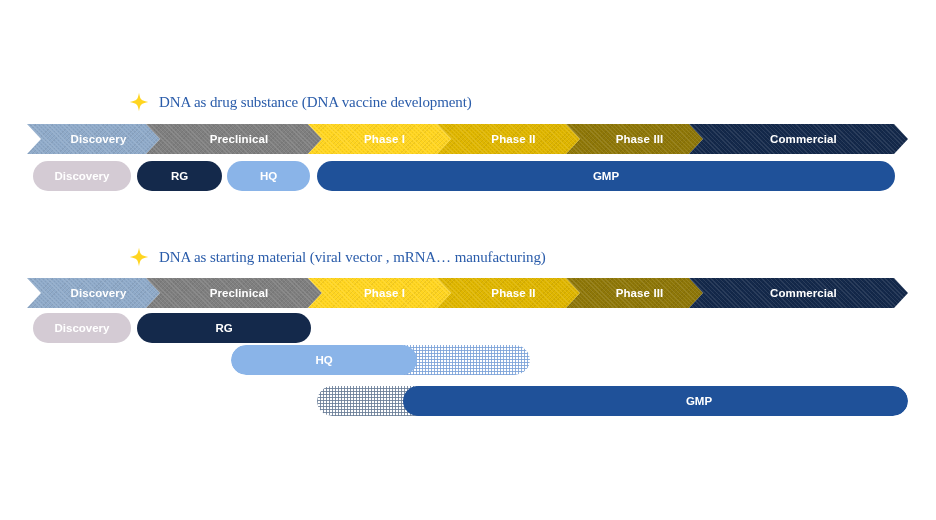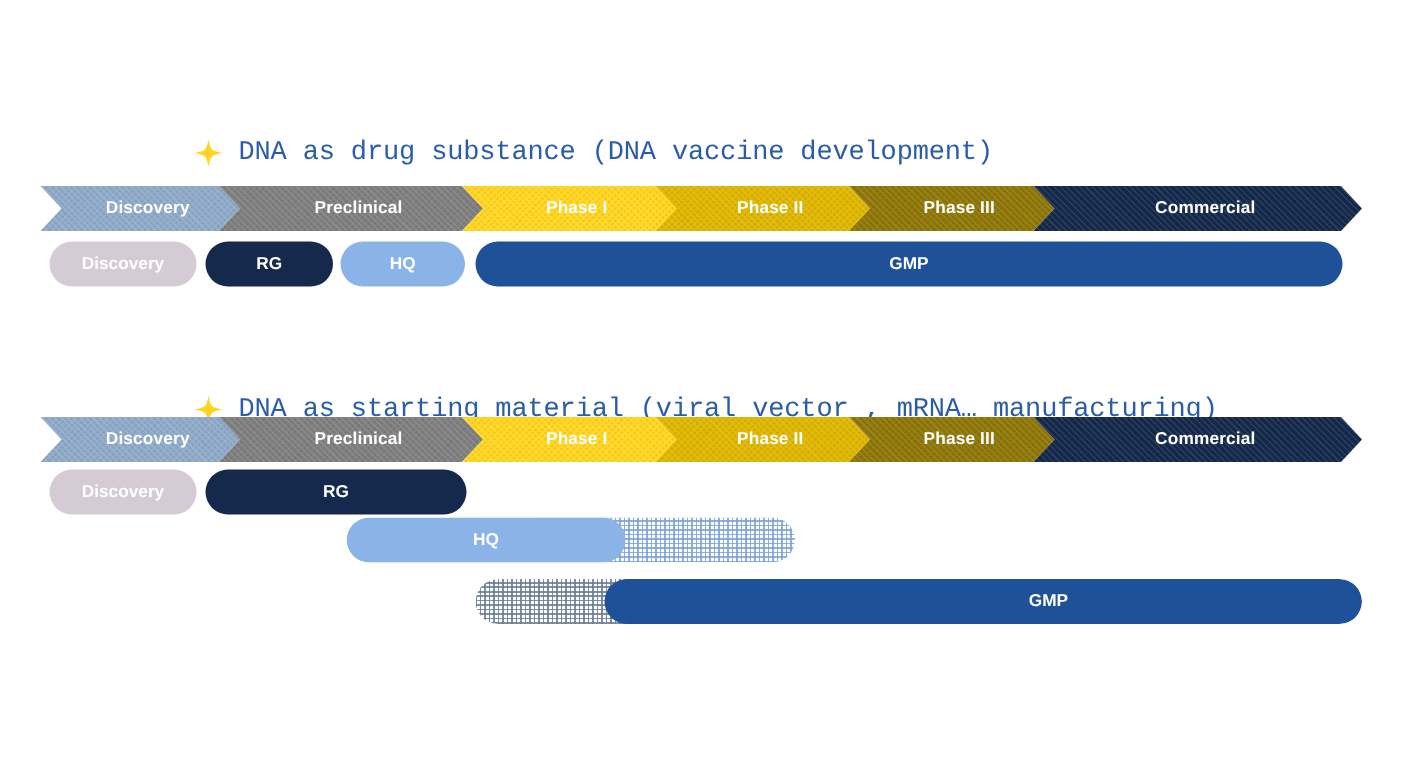--- a/index.html
+++ b/index.html
@@ -22,23 +22,23 @@
 
   
   .section-heading {
     position: absolute;
     display: flex;
     align-items: center;
     gap: 10px;
     white-space: nowrap;
   }
   .heading-text {
-    font-size: 18px;
+    font-size: 15px;
     color: #2A5CAA;
-    font-family: Liberation Mono, monospace;
+    font-family: Liberation Serif, serif;
     letter-spacing: -0.1px;
     text-align: center;
   }
   .sparkle-icon {
     width: 20px;
     height: 20px;
     flex: 0 0 20px;
     display: block;
   }
 
@@ -177,21 +177,21 @@
       <span>RG</span>
     </div>
     <div class="pill" style="left:227px; top:161px; width:83px; background:#8AB4E8;">
       <span>HQ</span>
     </div>
     <div class="pill" style="left:317px; top:161px; width:578px; background:#1F5199;">
       <span>GMP</span>
     </div>
   </div>
 
-  <div class="section-heading" style="left:129px; top:263px;">
+  <div class="section-heading" style="left:129px; top:247px;">
     <svg class="sparkle-icon" viewBox="0 0 20 20">
       <path d="M10 0.8 C10.9 5.6 11.6 7.4 13.4 8.3 C15.1 9.1 17.2 9.5 19.2 10
                C17.2 10.5 15.1 10.9 13.4 11.7 C11.6 12.6 10.9 14.4 10 19.2
                C9.1 14.4 8.4 12.6 6.6 11.7 C4.9 10.9 2.8 10.5 0.8 10
                C2.8 9.5 4.9 9.1 6.6 8.3 C8.4 7.4 9.1 5.6 10 0.8 Z" fill="#FFD520"></path>
     </svg>
     <div class="heading-text">DNA as starting material (viral vector , mRNA… manufacturing)</div>
   </div>
 
   <div class="chevron-row" style="left:0px; top:278px; width:936px;">

